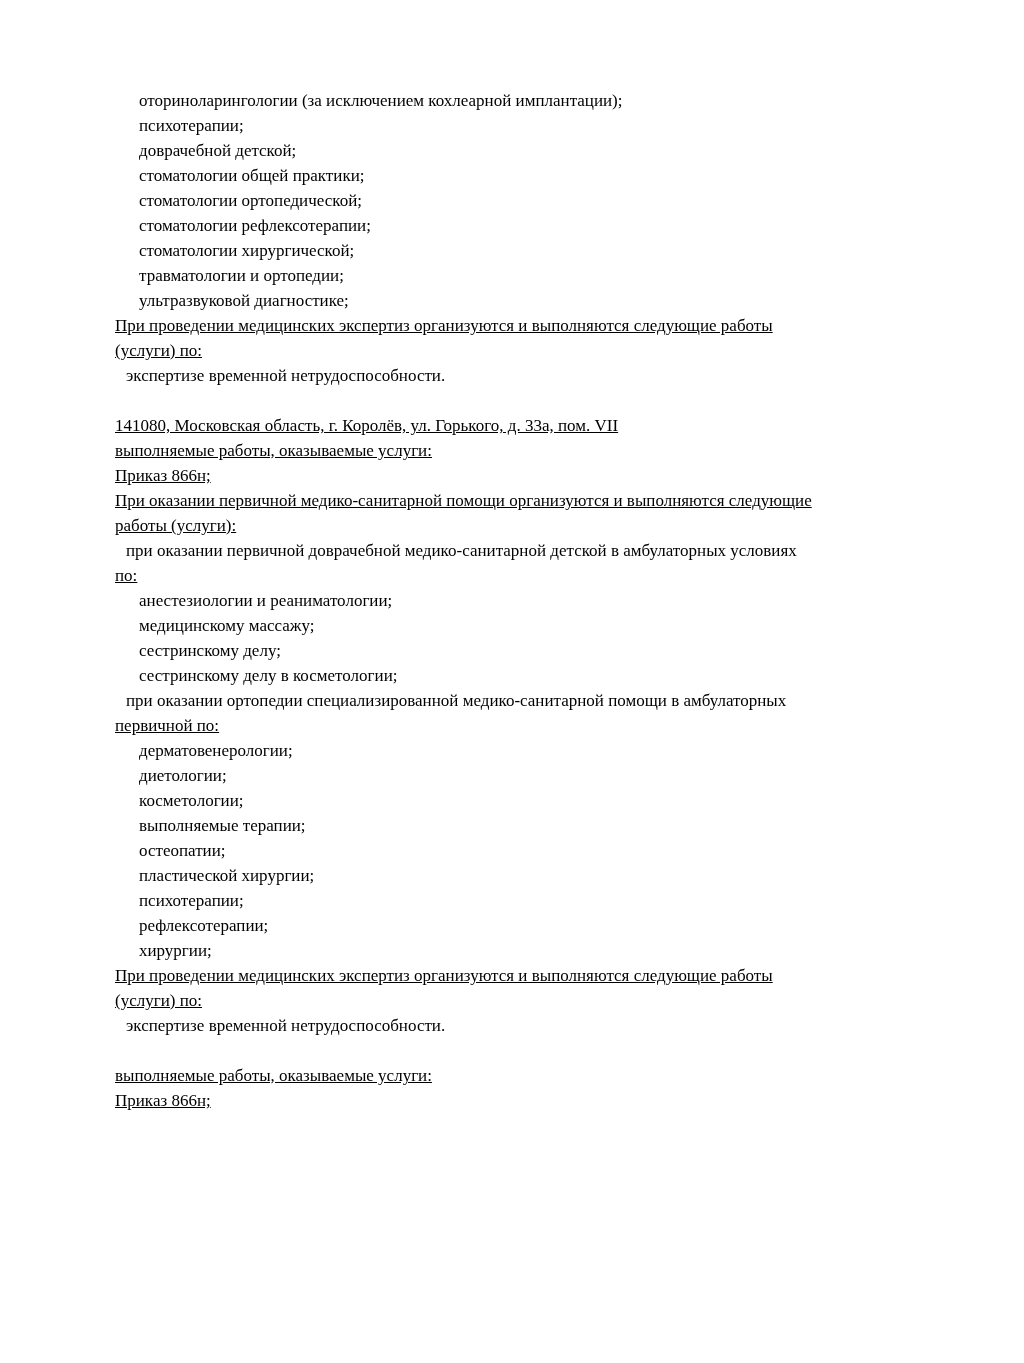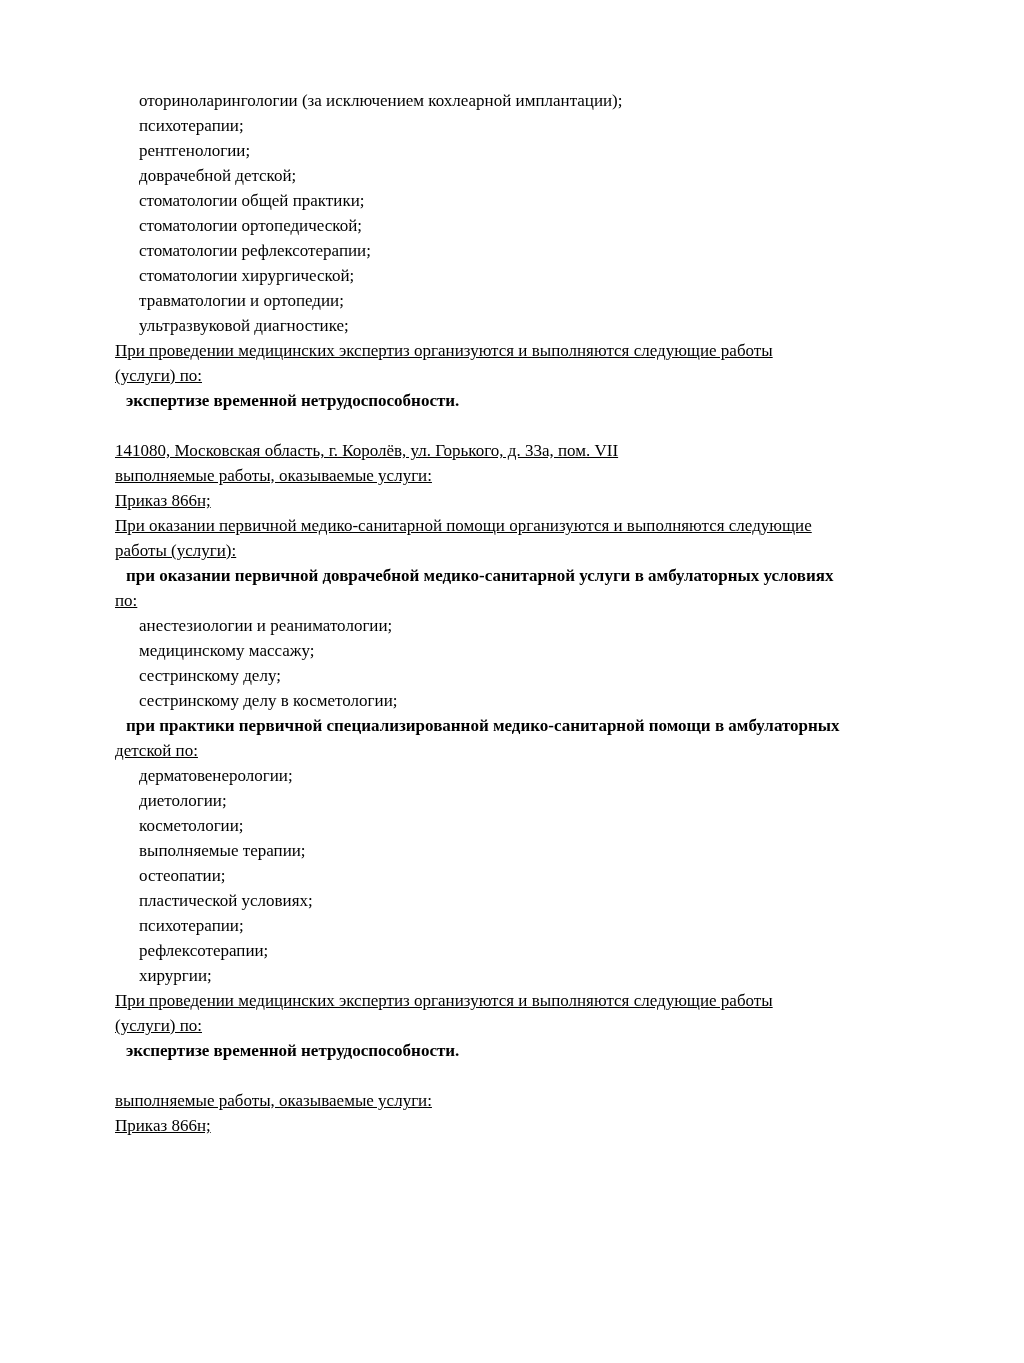--- a/index.html
+++ b/index.html
@@ -26,61 +26,60 @@
     font-family: "Liberation Serif", serif;
     font-size: 17px;
     line-height: 25px;
     color: #000000;
   }
   .line {
     height: 25px;
     white-space: pre;
   }
   .indent-0 { padding-left: 0; text-decoration: underline; }
-  .indent-1 { padding-left: 11px; font-weight: bold; }
+  .indent-1 { padding-left: 11px; }
   .indent-2 { padding-left: 24px; }
 </style>
 </head>
 <body>
 
 <div class="doc-page">
   <div class="doc-text" id="doc-lines">
       <div class="line indent-2">оториноларингологии (за исключением кохлеарной имплантации);</div>
       <div class="line indent-2">психотерапии;</div>
-      <div class="line indent-2">рентгенологии;</div>
       <div class="line indent-2">доврачебной детской;</div>
       <div class="line indent-2">стоматологии общей практики;</div>
       <div class="line indent-2">стоматологии ортопедической;</div>
       <div class="line indent-2">стоматологии рефлексотерапии;</div>
       <div class="line indent-2">стоматологии хирургической;</div>
       <div class="line indent-2">травматологии и ортопедии;</div>
       <div class="line indent-2">ультразвуковой диагностике;</div>
       <div class="line indent-0">При проведении медицинских экспертиз организуются и выполняются следующие работы</div>
       <div class="line indent-0">(услуги) по:</div>
       <div class="line indent-1">экспертизе временной нетрудоспособности.</div>
       <div class="line indent-0"></div>
       <div class="line indent-0">141080, Московская область, г. Королёв, ул. Горького, д. 33а, пом. VII</div>
       <div class="line indent-0">выполняемые работы, оказываемые услуги:</div>
       <div class="line indent-0">Приказ 866н;</div>
       <div class="line indent-0">При оказании первичной медико-санитарной помощи организуются и выполняются следующие</div>
       <div class="line indent-0">работы (услуги):</div>
-      <div class="line indent-1">при оказании первичной доврачебной медико-санитарной услуги в амбулаторных условиях</div>
+      <div class="line indent-1">при оказании первичной доврачебной медико-санитарной детской в амбулаторных условиях</div>
       <div class="line indent-0">по:</div>
       <div class="line indent-2">анестезиологии и реаниматологии;</div>
       <div class="line indent-2">медицинскому массажу;</div>
       <div class="line indent-2">сестринскому делу;</div>
       <div class="line indent-2">сестринскому делу в косметологии;</div>
-      <div class="line indent-1">при практики первичной специализированной медико-санитарной помощи в амбулаторных</div>
-      <div class="line indent-0">детской по:</div>
+      <div class="line indent-1">при оказании ортопедии специализированной медико-санитарной помощи в амбулаторных</div>
+      <div class="line indent-0">первичной по:</div>
       <div class="line indent-2">дерматовенерологии;</div>
       <div class="line indent-2">диетологии;</div>
       <div class="line indent-2">косметологии;</div>
       <div class="line indent-2">выполняемые терапии;</div>
       <div class="line indent-2">остеопатии;</div>
-      <div class="line indent-2">пластической условиях;</div>
+      <div class="line indent-2">пластической хирургии;</div>
       <div class="line indent-2">психотерапии;</div>
       <div class="line indent-2">рефлексотерапии;</div>
       <div class="line indent-2">хирургии;</div>
       <div class="line indent-0">При проведении медицинских экспертиз организуются и выполняются следующие работы</div>
       <div class="line indent-0">(услуги) по:</div>
       <div class="line indent-1">экспертизе временной нетрудоспособности.</div>
       <div class="line indent-0"></div>
       <div class="line indent-0">выполняемые работы, оказываемые услуги:</div>
       <div class="line indent-0">Приказ 866н;</div>
     </div>

